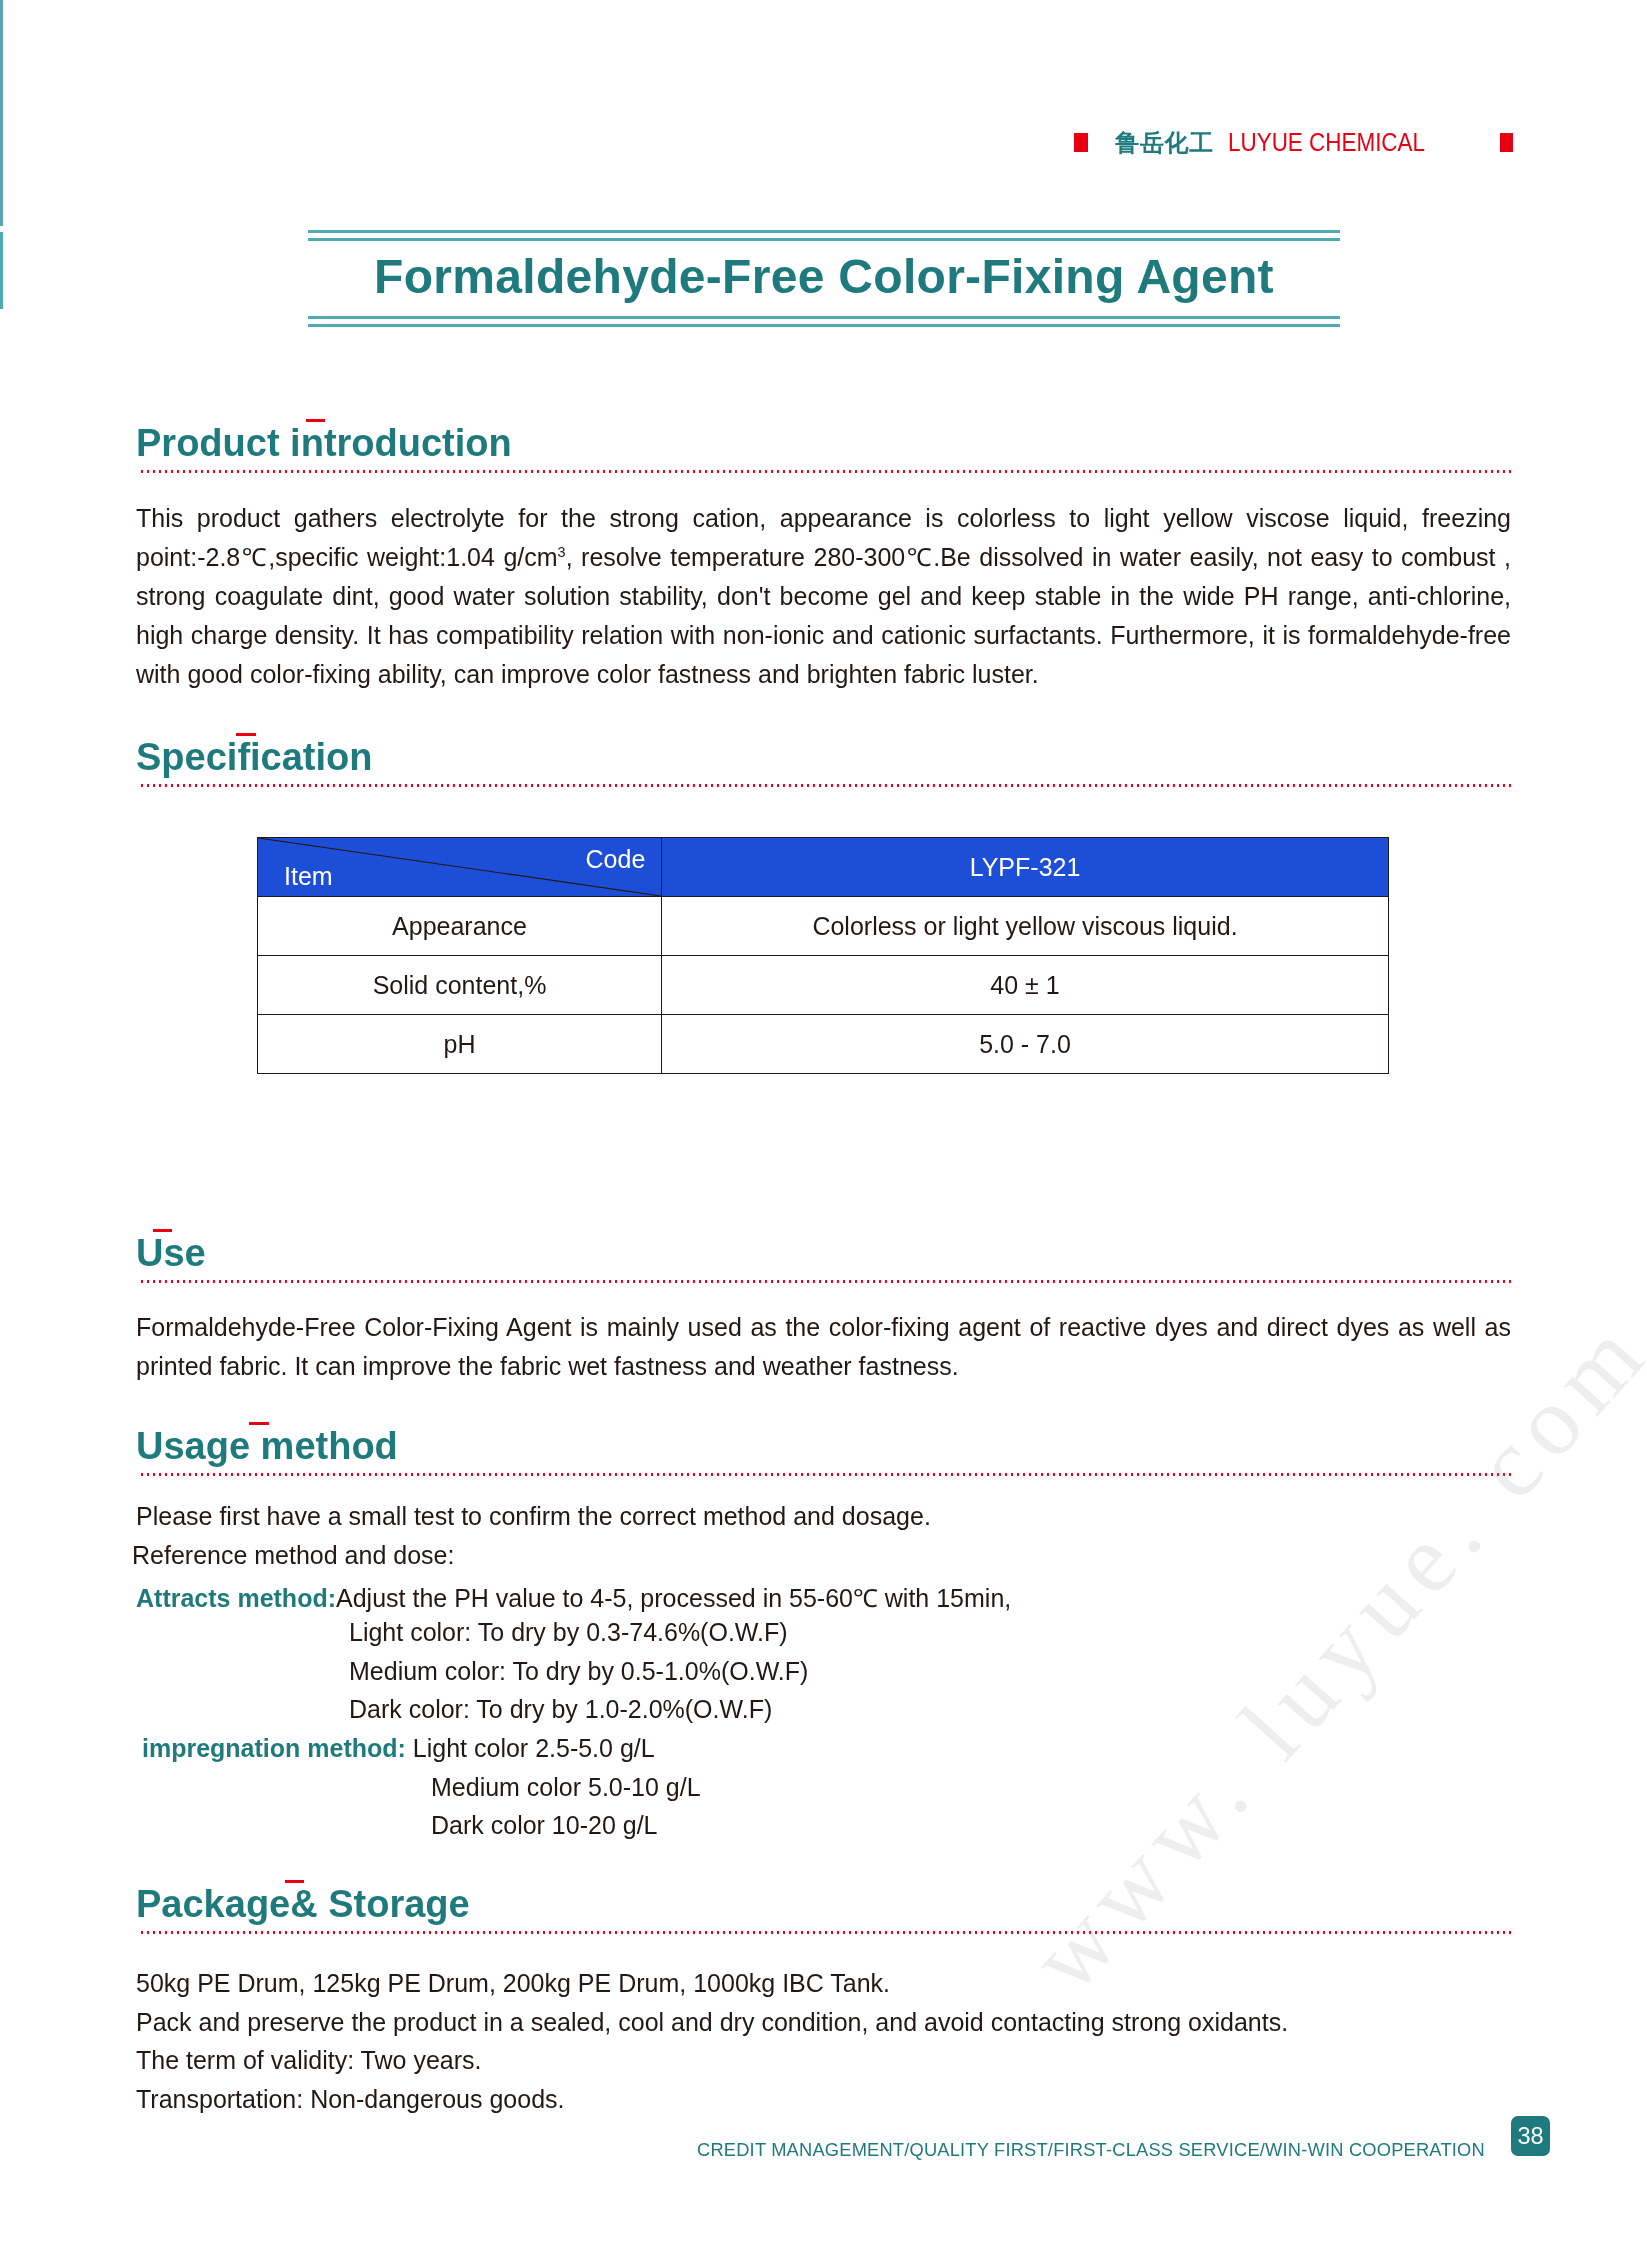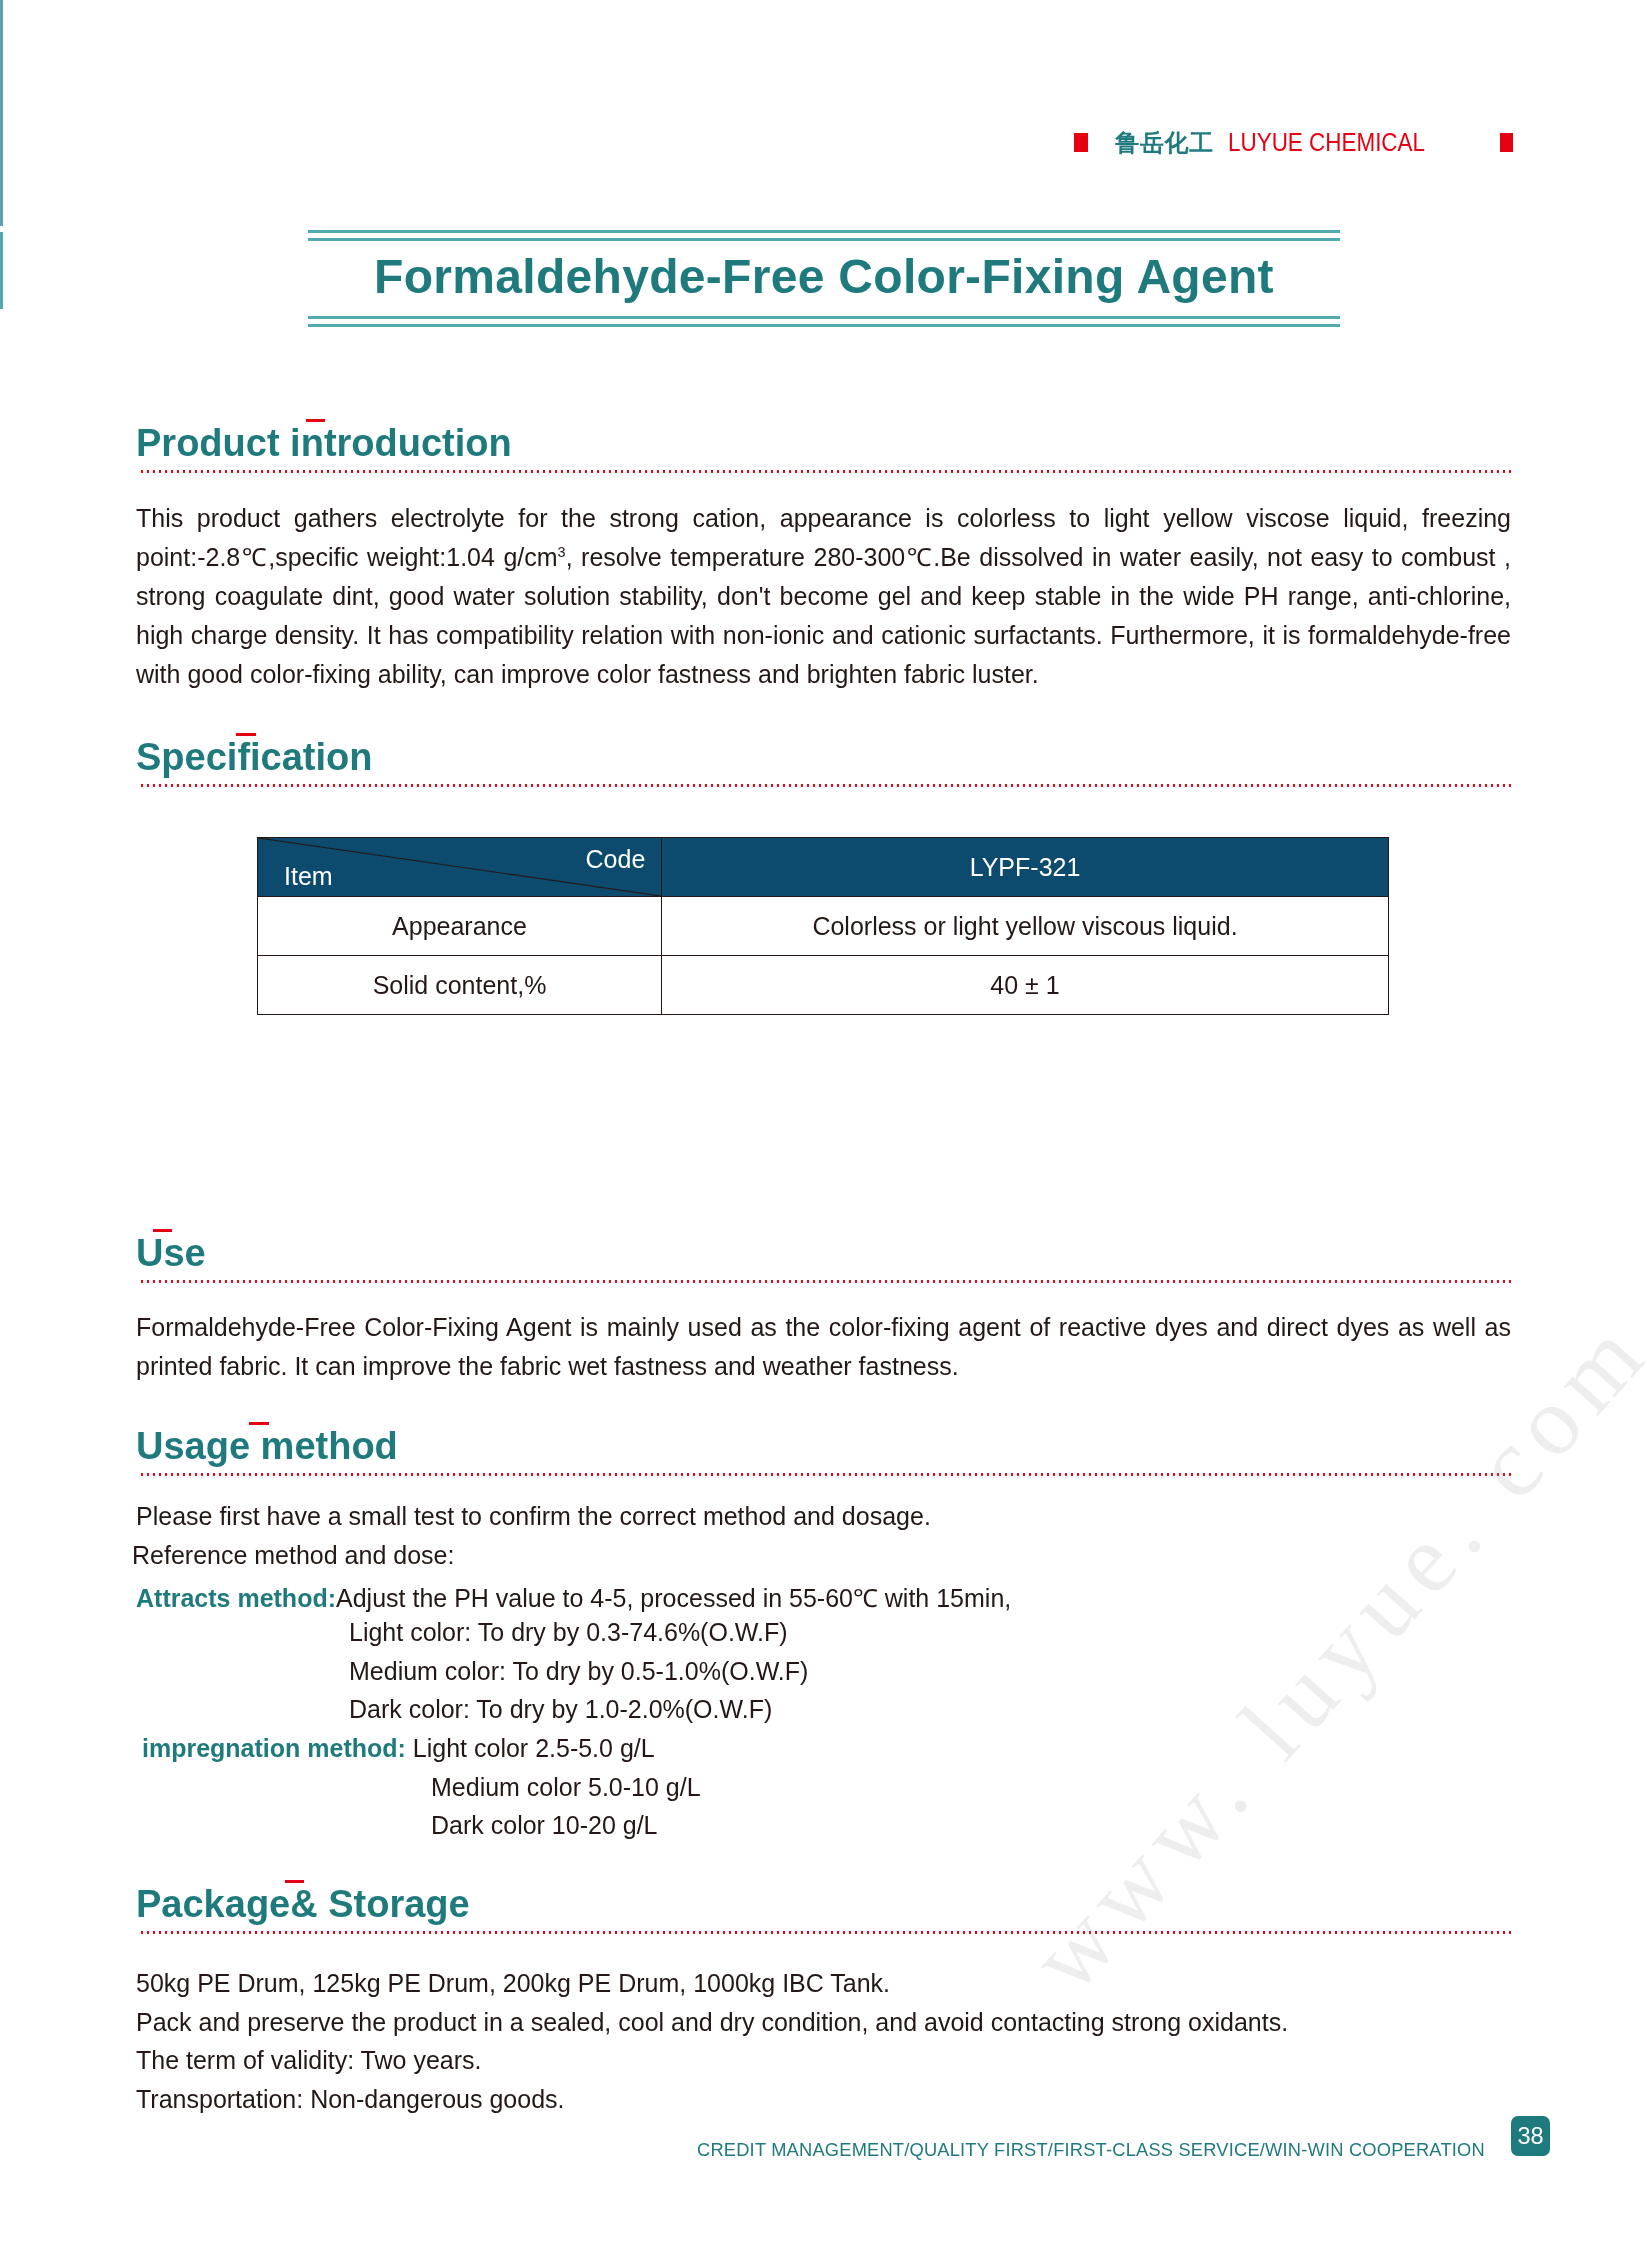--- a/index.html
+++ b/index.html
@@ -36,21 +36,21 @@
 
     .para { position: absolute; left: 136px; width: 1375px; font-size: 25px; line-height: 39px; color: #231815; }
     .para.justify { text-align: justify; text-align-last: left; }
     .line { position: absolute; font-size: 25px; white-space: nowrap; color: #231815; }
     .label-teal { font-weight: bold; color: #1f7a7e; }
     sup { font-size: 14.4px; line-height: 0; vertical-align: super; }
 
     
     .spec-table { position: absolute; left: 257px; top: 837px; width: 1132px; border-collapse: collapse; table-layout: fixed; }
     .spec-table td { border: 1.6px solid #231815; text-align: center; font-size: 25px; color: #231815; padding: 0; }
-    .spec-table tr.hdr td { background: #0c4a6e; color: #ffffff; height: 58px; }
+    .spec-table tr.hdr td { background: #1d4ed8; color: #ffffff; height: 58px; }
     .spec-table tr.row td { height: 58px; }
     .spec-table td.diag { position: relative; text-align: left; }
     .spec-table td.diag svg { position: absolute; left: 0; top: 0; width: 100%; height: 100%; }
     .spec-table td.diag .code { position: absolute; right: 15.7px; top: 6.5px; }
     .spec-table td.diag .item { position: absolute; left: 26px; bottom: 5.2px; }
 
     
     .footer-text { position: absolute; left: 697px; top: 2139px; font-size: 18.3px; color: #1f7a7e; white-space: nowrap; letter-spacing: 0.2px; }
     .page-num {
       position: absolute; left: 1511px; top: 2116px; width: 39px; height: 40px; background: #1f7a7e;
@@ -114,20 +114,24 @@
     <td>LYPF-321</td>
   </tr>
   <tr class="row">
     <td>Appearance</td>
     <td>Colorless or light yellow viscous liquid.</td>
   </tr>
   <tr class="row">
     <td>Solid content,%</td>
     <td>40 ± 1</td>
   </tr>
+  <tr class="row">
+    <td>pH</td>
+    <td>5.0 - 7.0</td>
+  </tr>
 </tbody>
   </table>
 
 <div class="section-head" style="top:1229px">
   <span class="sq"></span>
   <span class="txt">Use</span>
 </div>
 <div class="dots" style="top:1280px"></div>
 <div class="para justify" style="top:1308px">Formaldehyde-Free Color-Fixing Agent is mainly used as the color-fixing agent of reactive dyes and direct dyes as well as printed fabric. It can improve the fabric wet fastness and weather fastness.</div>
 

